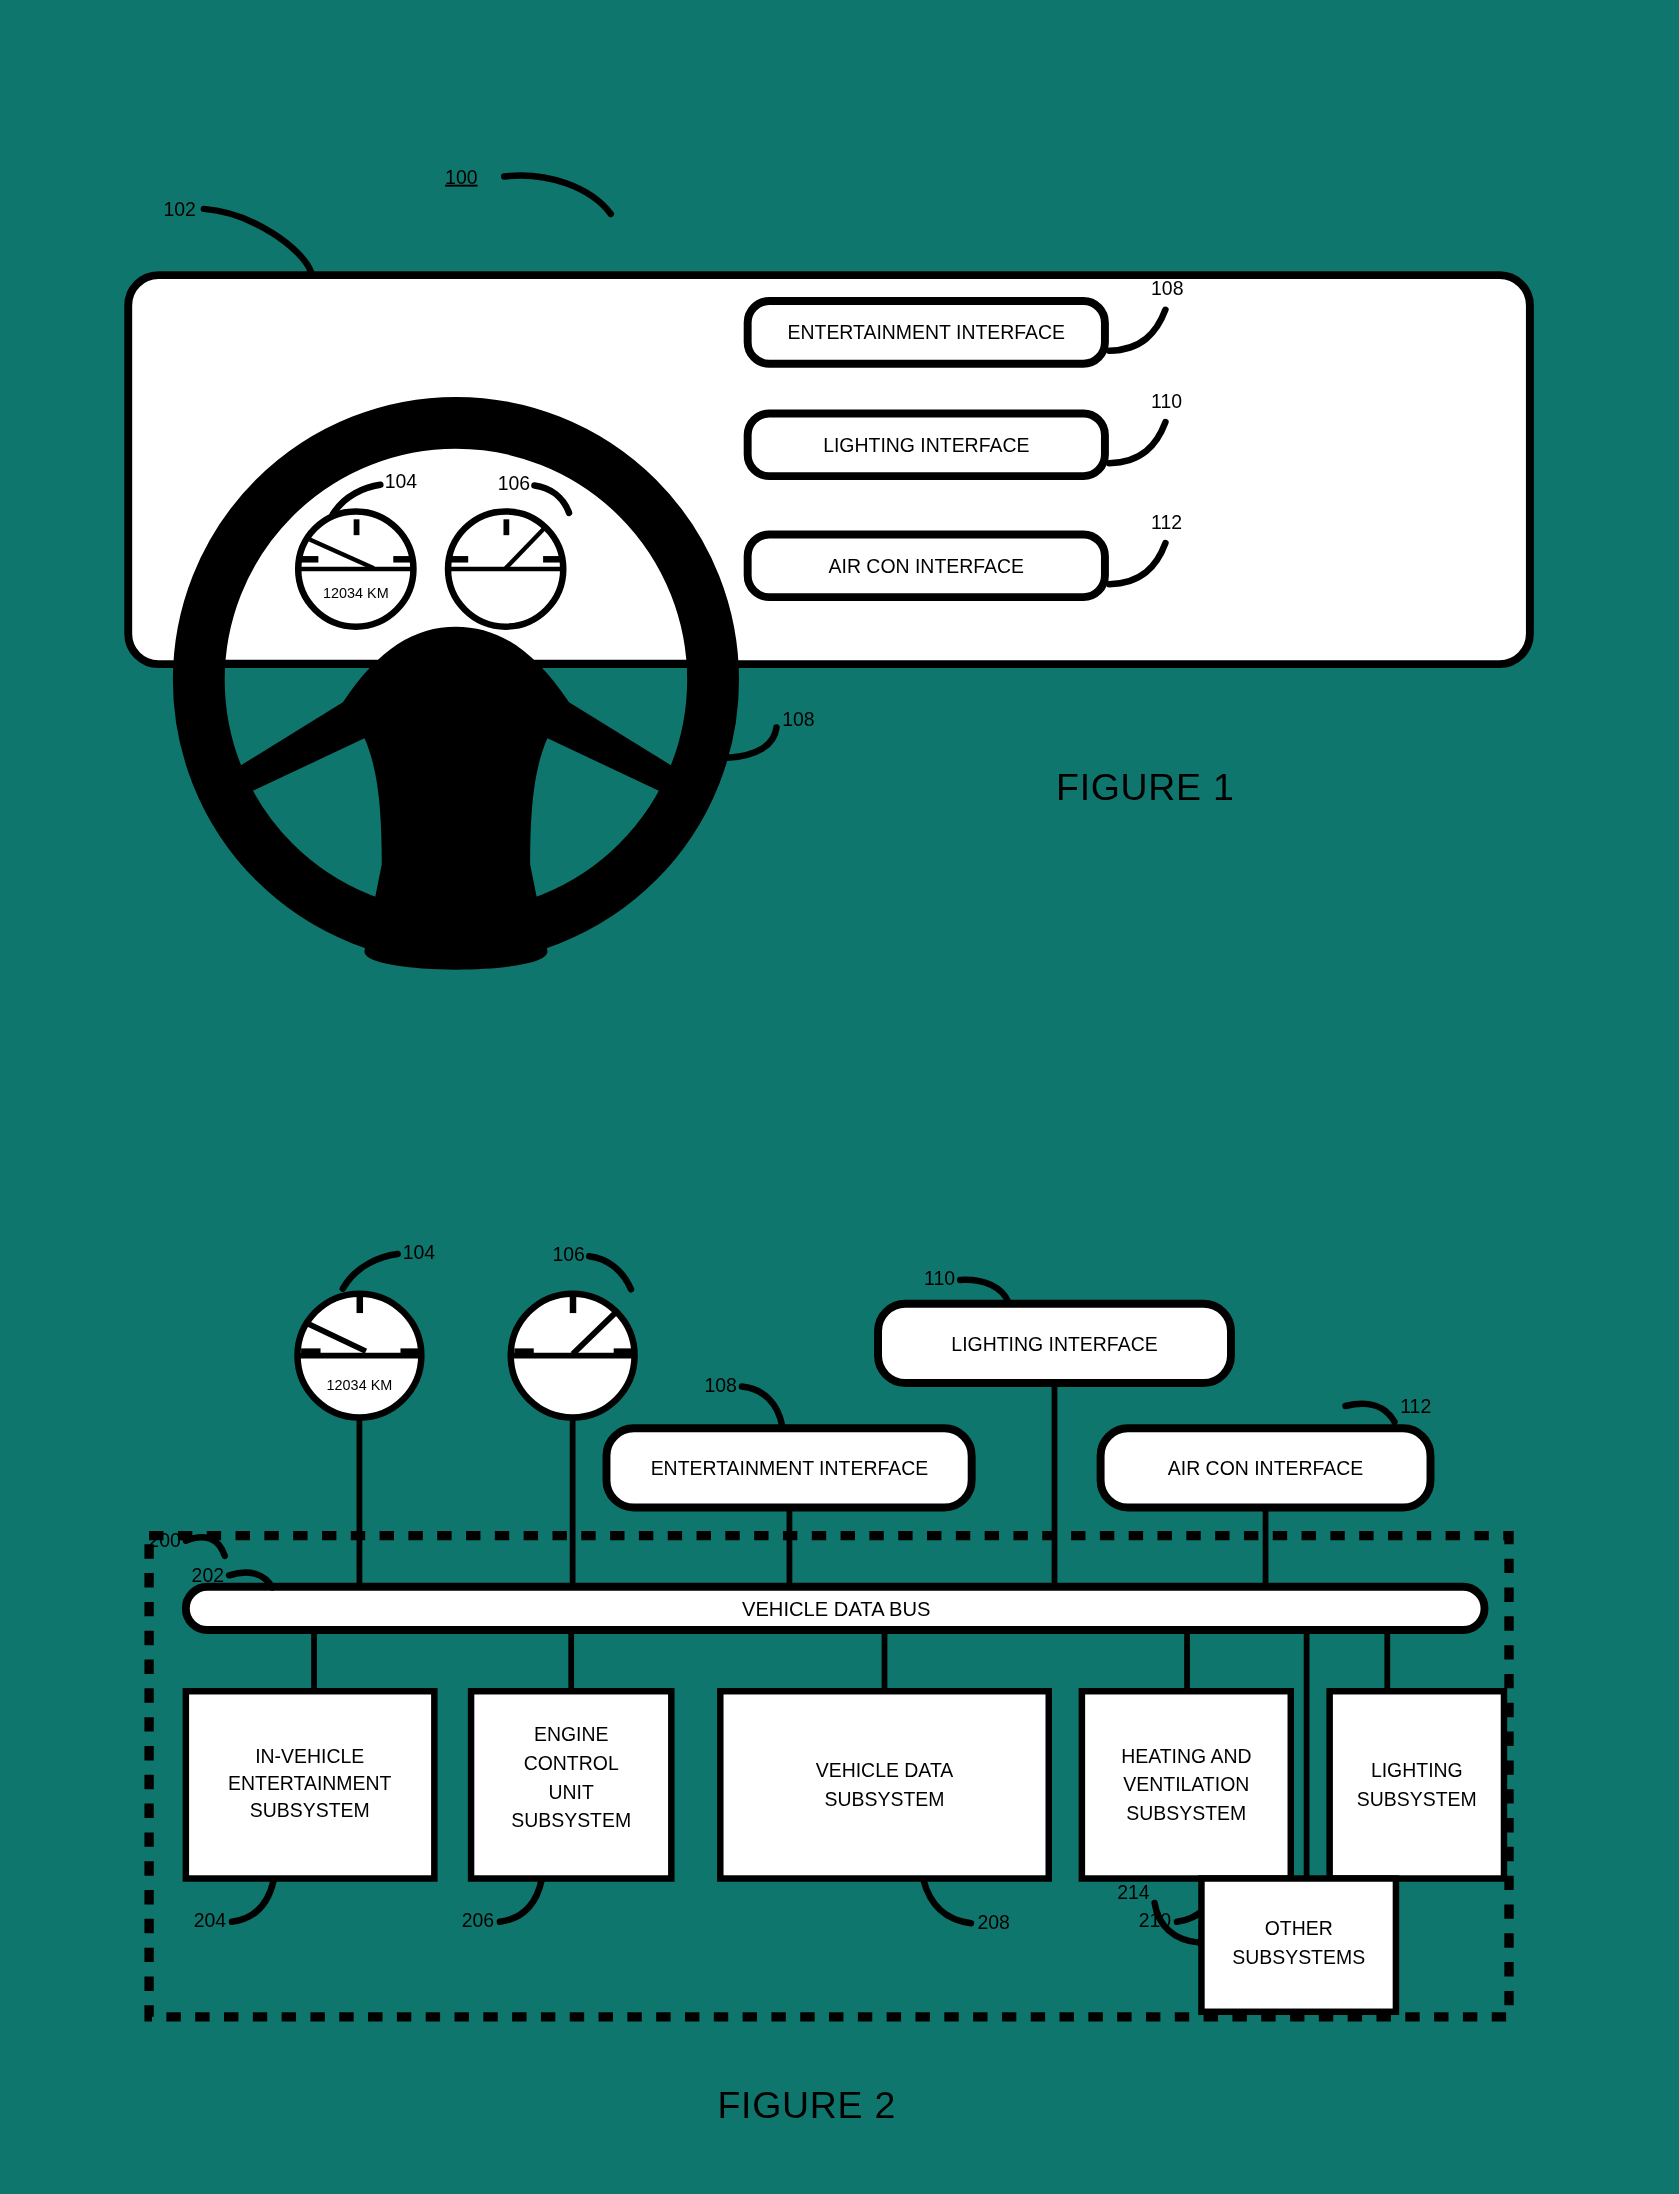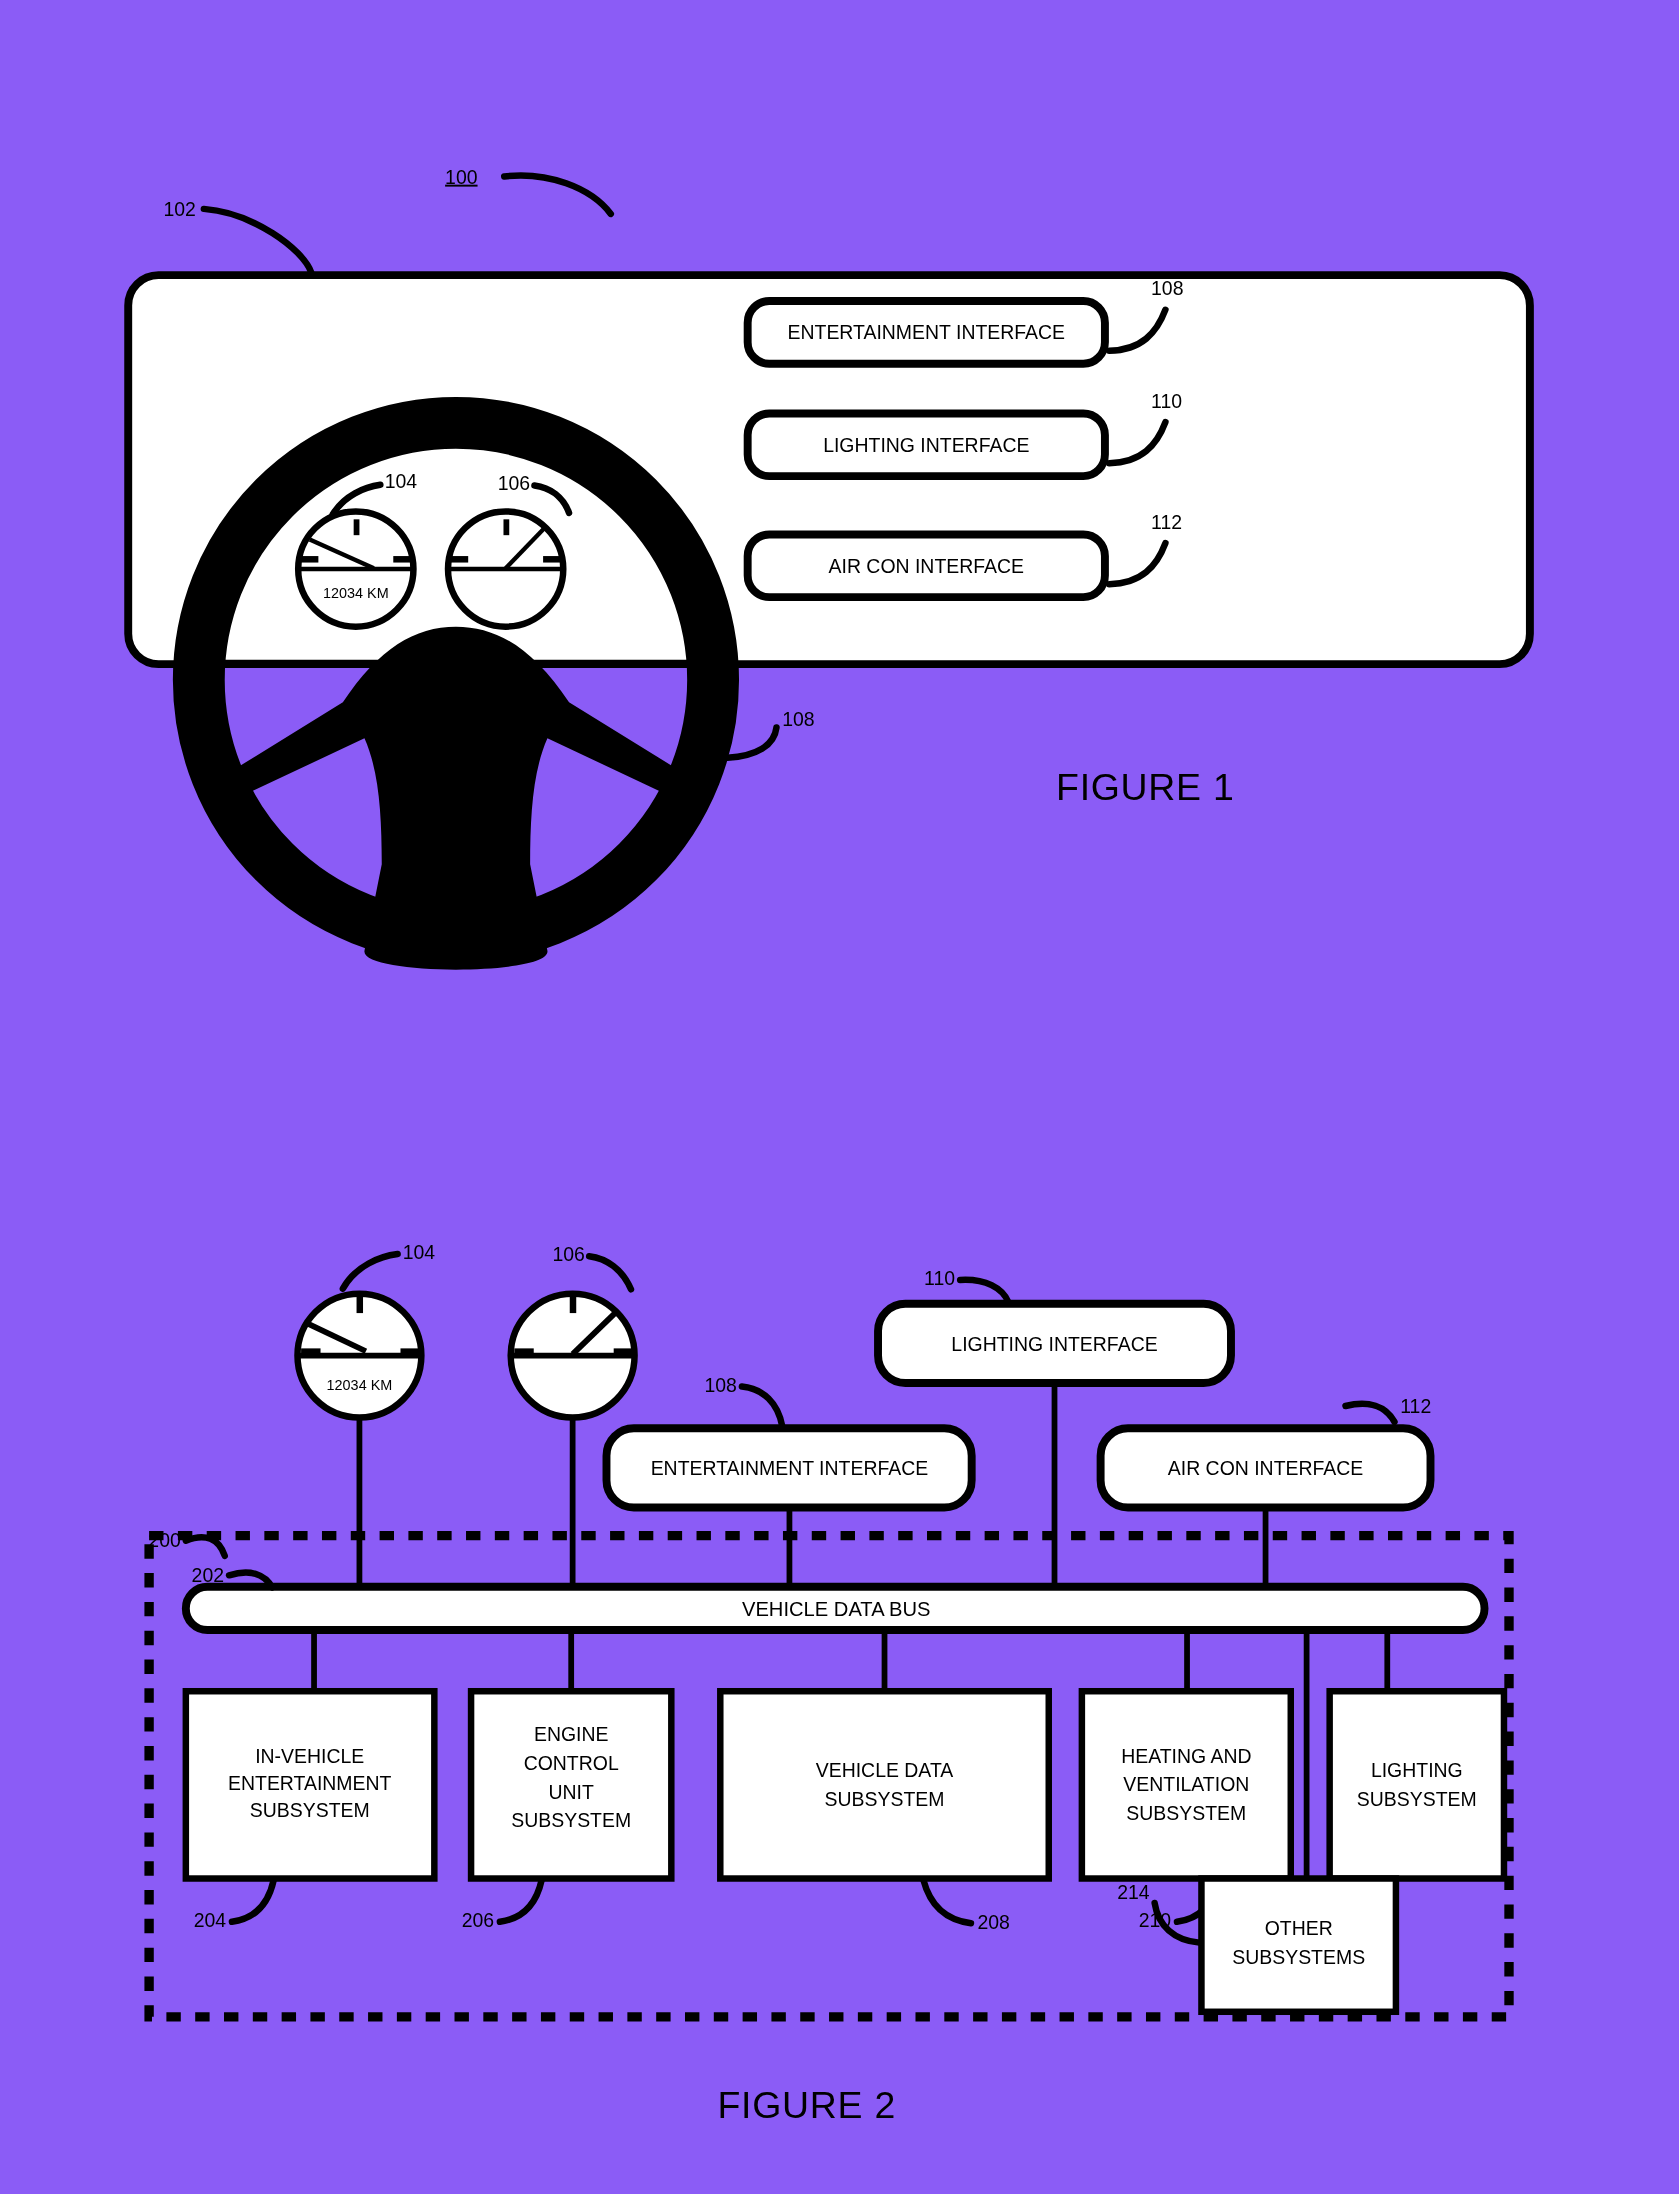--- a/index.html
+++ b/index.html
@@ -10,21 +10,21 @@
   body {
     width: 1679px;
     height: 2194px;
     font-family: "Liberation Sans", sans-serif;
     overflow: hidden;
   }
   #sheet {
     position: relative;
     width: 1679px;
     height: 2194px;
-    background: #8b5cf6;
+    background: #0f766e;
   }
   svg.figure-layer {
     position: absolute;
     top: 0;
     left: 0;
     width: 1679px;
     height: 2194px;
   }
   .stroke-med    { fill: none; stroke: #000000; stroke-width: 8; }
   .stroke-thin   { fill: none; stroke: #000000; stroke-width: 6; }

